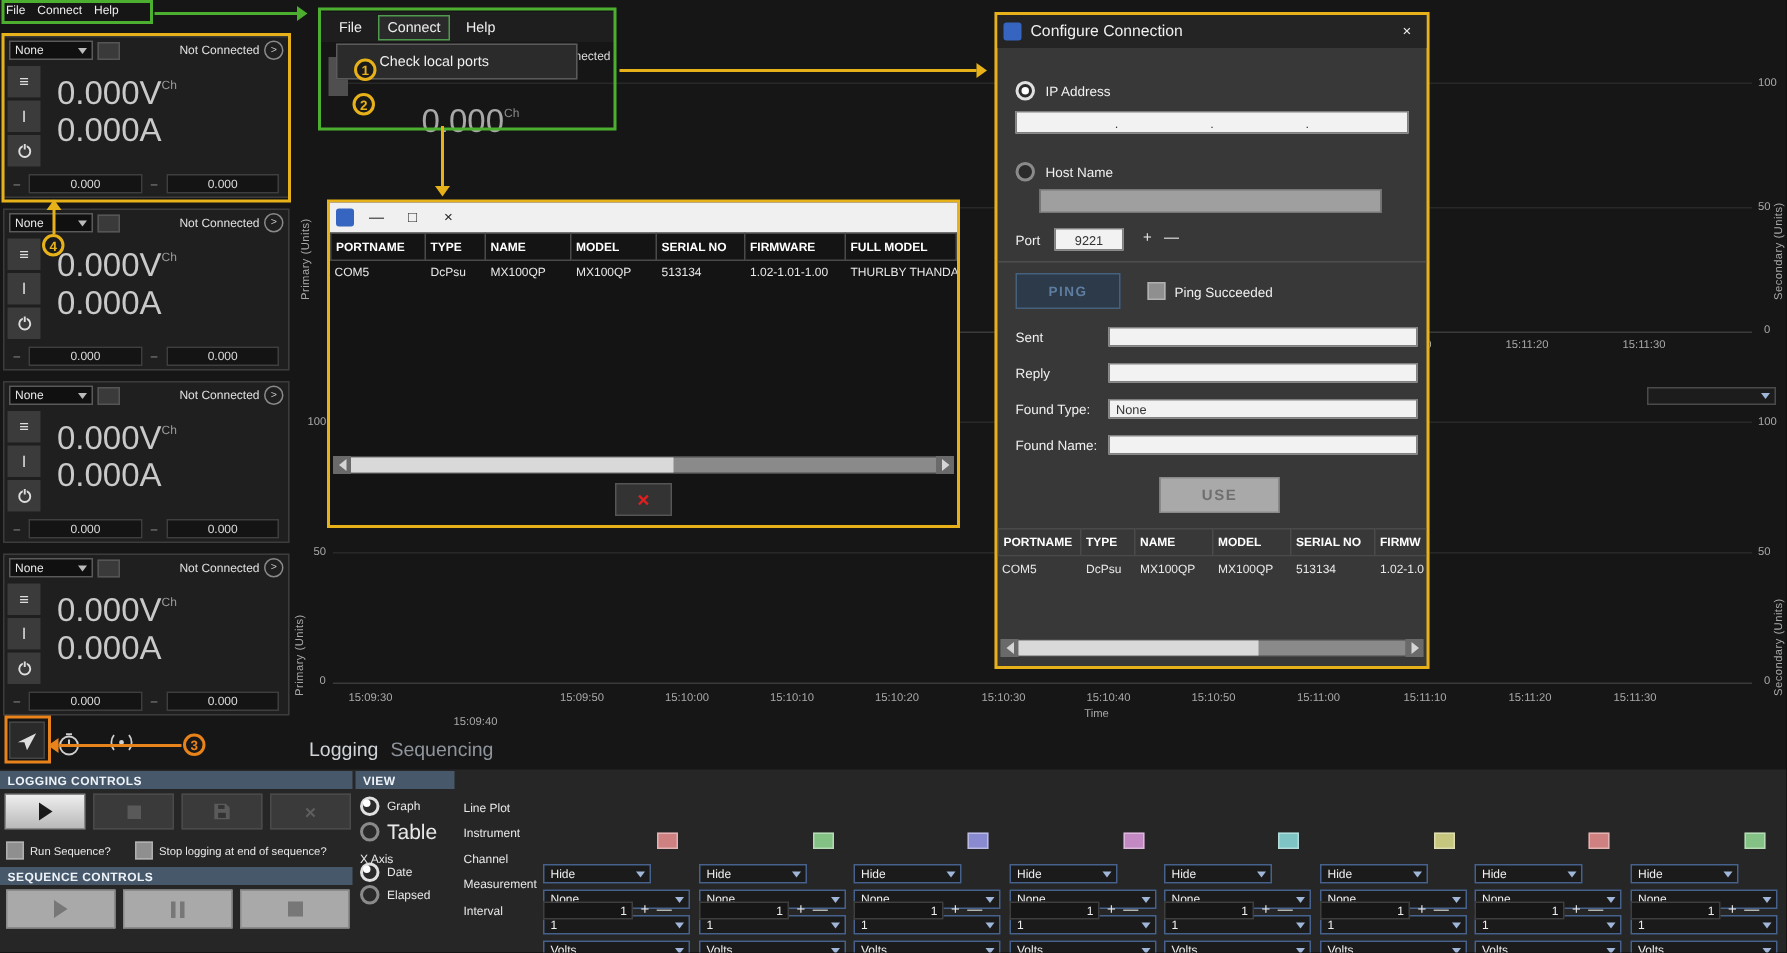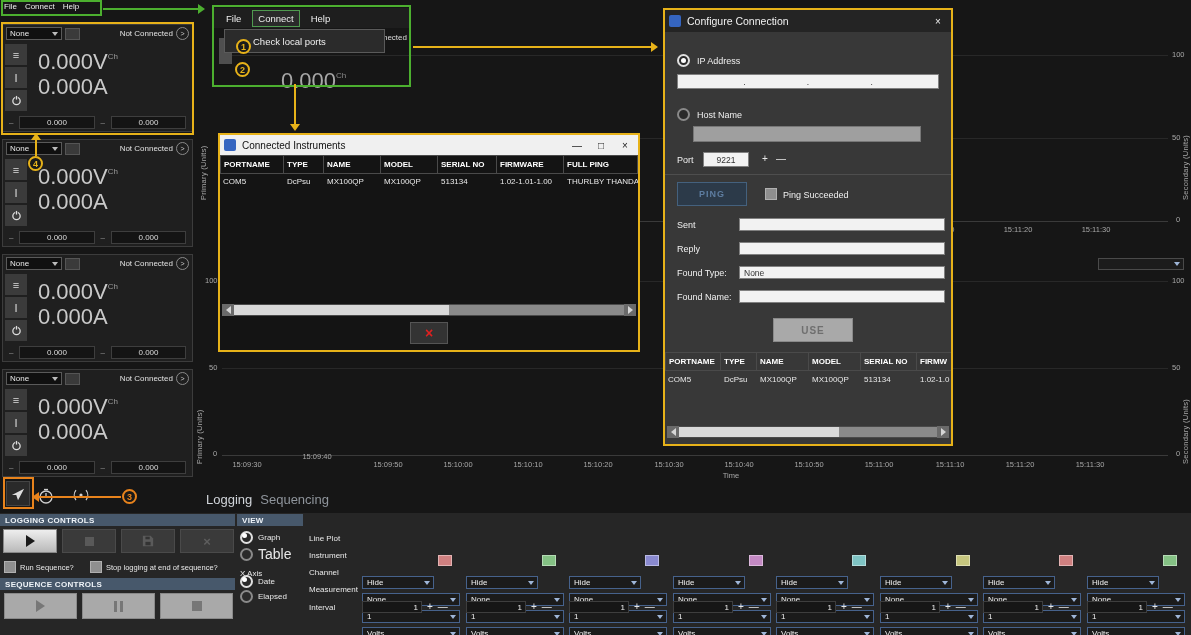--- a/index.html
+++ b/index.html
@@ -116,21 +116,21 @@
     <div class="grid base" style="top:201px"></div>
     <span class="ytick" style="left:10px;top:22px">100</span>
     <span class="ytick" style="left:14px;top:109px">50</span>
     <span class="ytick" style="left:18px;top:195px">0</span>
     <span class="ytick" style="left:977px;top:22px">100</span>
     <span class="ytick" style="left:977px;top:109px">50</span>
     <span class="ytick" style="left:981px;top:195px">0</span>
     <div class="vax" style="left:0;top:90px;height:120px">Primary (Units)</div>
     <div class="vax" style="left:986px;top:90px;height:120px">Secondary (Units)</div>
     <span class="xtick" style="left:52px;top:206px">15:09:30</span>
-    <span class="xtick" style="left:122px;top:198px">15:09:40</span>
+    <span class="xtick" style="left:122px;top:222px">15:09:40</span>
     <span class="xtick" style="left:193px;top:206px">15:09:50</span>
     <span class="xtick" style="left:263px;top:206px">15:10:00</span>
     <span class="xtick" style="left:333px;top:206px">15:10:10</span>
     <span class="xtick" style="left:403px;top:206px">15:10:20</span>
     <span class="xtick" style="left:474px;top:206px">15:10:30</span>
     <span class="xtick" style="left:544px;top:206px">15:10:40</span>
     <span class="xtick" style="left:614px;top:206px">15:10:50</span>
     <span class="xtick" style="left:684px;top:206px">15:11:00</span>
     <span class="xtick" style="left:755px;top:206px">15:11:10</span>
     <span class="xtick" style="left:825px;top:206px">15:11:20</span>
@@ -610,34 +610,33 @@
     <span class="menuitem open">Connect</span>
     <span class="menuitem">Help</span>
   </div>
   <div class="dropdown" style="left:224px;top:29px;width:161px;">
     <div class="dropitem">Check local ports</div>
   </div>
 
   <div class="dlg" style="left:218px;top:133px;width:422px;height:219px;background:#141414;z-index:20;">
     <div class="titlebar" style="height:20px;background:#f0f0f0;">
       <div class="appicon"></div>
-      <span style="flex:1;color:#111;font-size:10px;">Connected Instruments</span>
       <span class="winbtn" style="color:#222;">—</span>
       <span class="winbtn" style="color:#222;">□</span>
       <span class="winbtn" style="color:#222;">×</span>
     </div>
     <div style="position:relative;height:195px;overflow:hidden;">
       <div class="tbl">
         <div class="cell" style="width:64px">PORTNAME</div>
         <div class="cell" style="width:40px">TYPE</div>
         <div class="cell" style="width:57px">NAME</div>
         <div class="cell" style="width:57px">MODEL</div>
         <div class="cell" style="width:59px">SERIAL NO</div>
         <div class="cell" style="width:67px">FIRMWARE</div>
-        <div class="cell" style="width:74px">FULL PING</div>
+        <div class="cell" style="width:74px">FULL MODEL</div>
       </div>
       <div class="trow">
         <div class="cell2" style="width:64px">COM5</div>
         <div class="cell2" style="width:40px">DcPsu</div>
         <div class="cell2" style="width:57px">MX100QP</div>
         <div class="cell2" style="width:57px">MX100QP</div>
         <div class="cell2" style="width:59px">513134</div>
         <div class="cell2" style="width:67px">1.02-1.01-1.00</div>
         <div class="cell2" style="width:74px">THURLBY THANDAR, MX1</div>
       </div>

